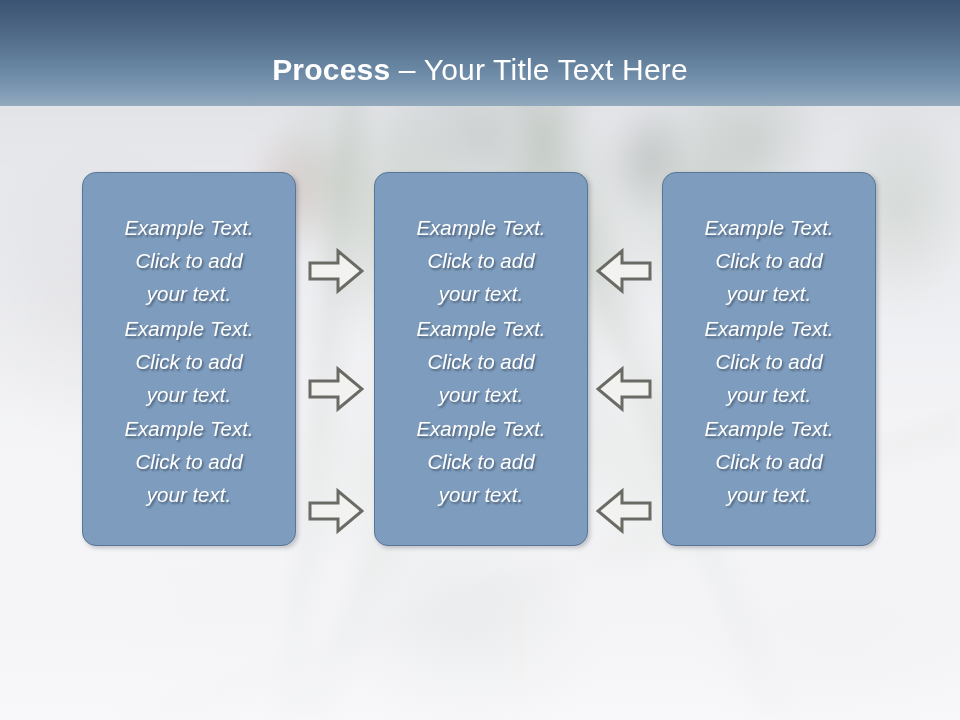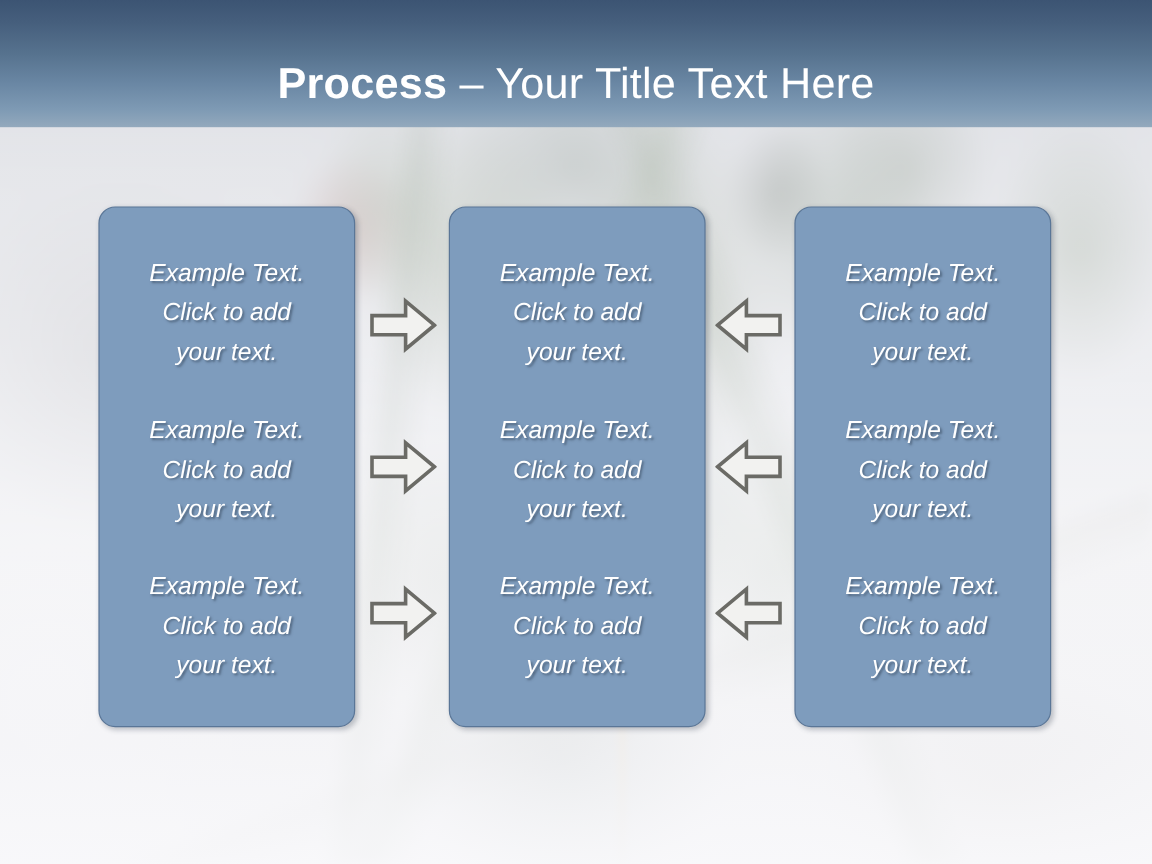--- a/index.html
+++ b/index.html
@@ -93,34 +93,34 @@
         #6a87a4 66%,
         #7e9ab4 86%,
         #93a9bd 100%);
   }
   .title {
     position: absolute;
     left: 0; right: 0;
     top: 50px;
     text-align: center;
     color: #ffffff;
-    font-size: 36px;
+    font-size: 30px;
     line-height: 40px;
     letter-spacing: .2px;
     white-space: nowrap;
   }
   .title .t-bold { font-weight: bold; }
   .title .t-rest { font-weight: normal; }
 
   
   .pbox {
     position: absolute;
     top: 172px;
     width: 214px;
-    height: 434px;
+    height: 374px;
     box-sizing: border-box;
     border: 1.5px solid #5a7697;
     border-radius: 14px;
     background: #7e9cbd;
     box-shadow: 2px 2px 4px rgba(60,70,85,0.30);
     display: flex;
     flex-direction: column;
     justify-content: space-between;
     padding: 38px 14px 34px 14px;
   }

